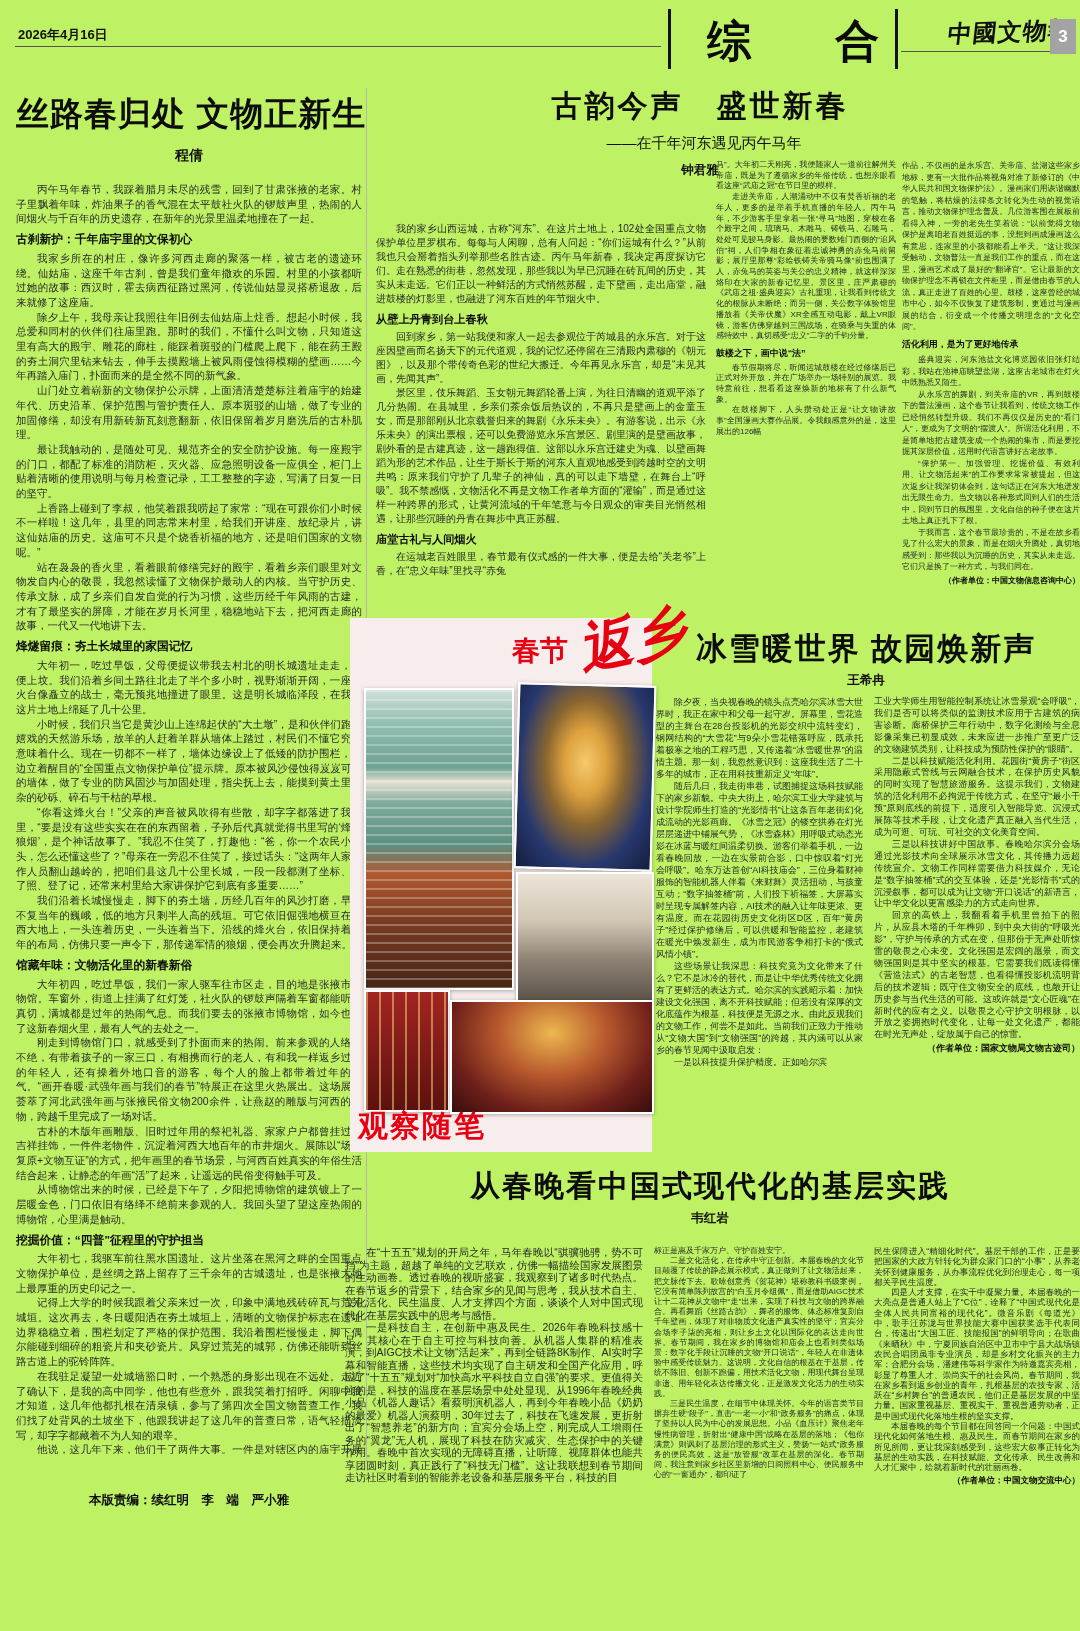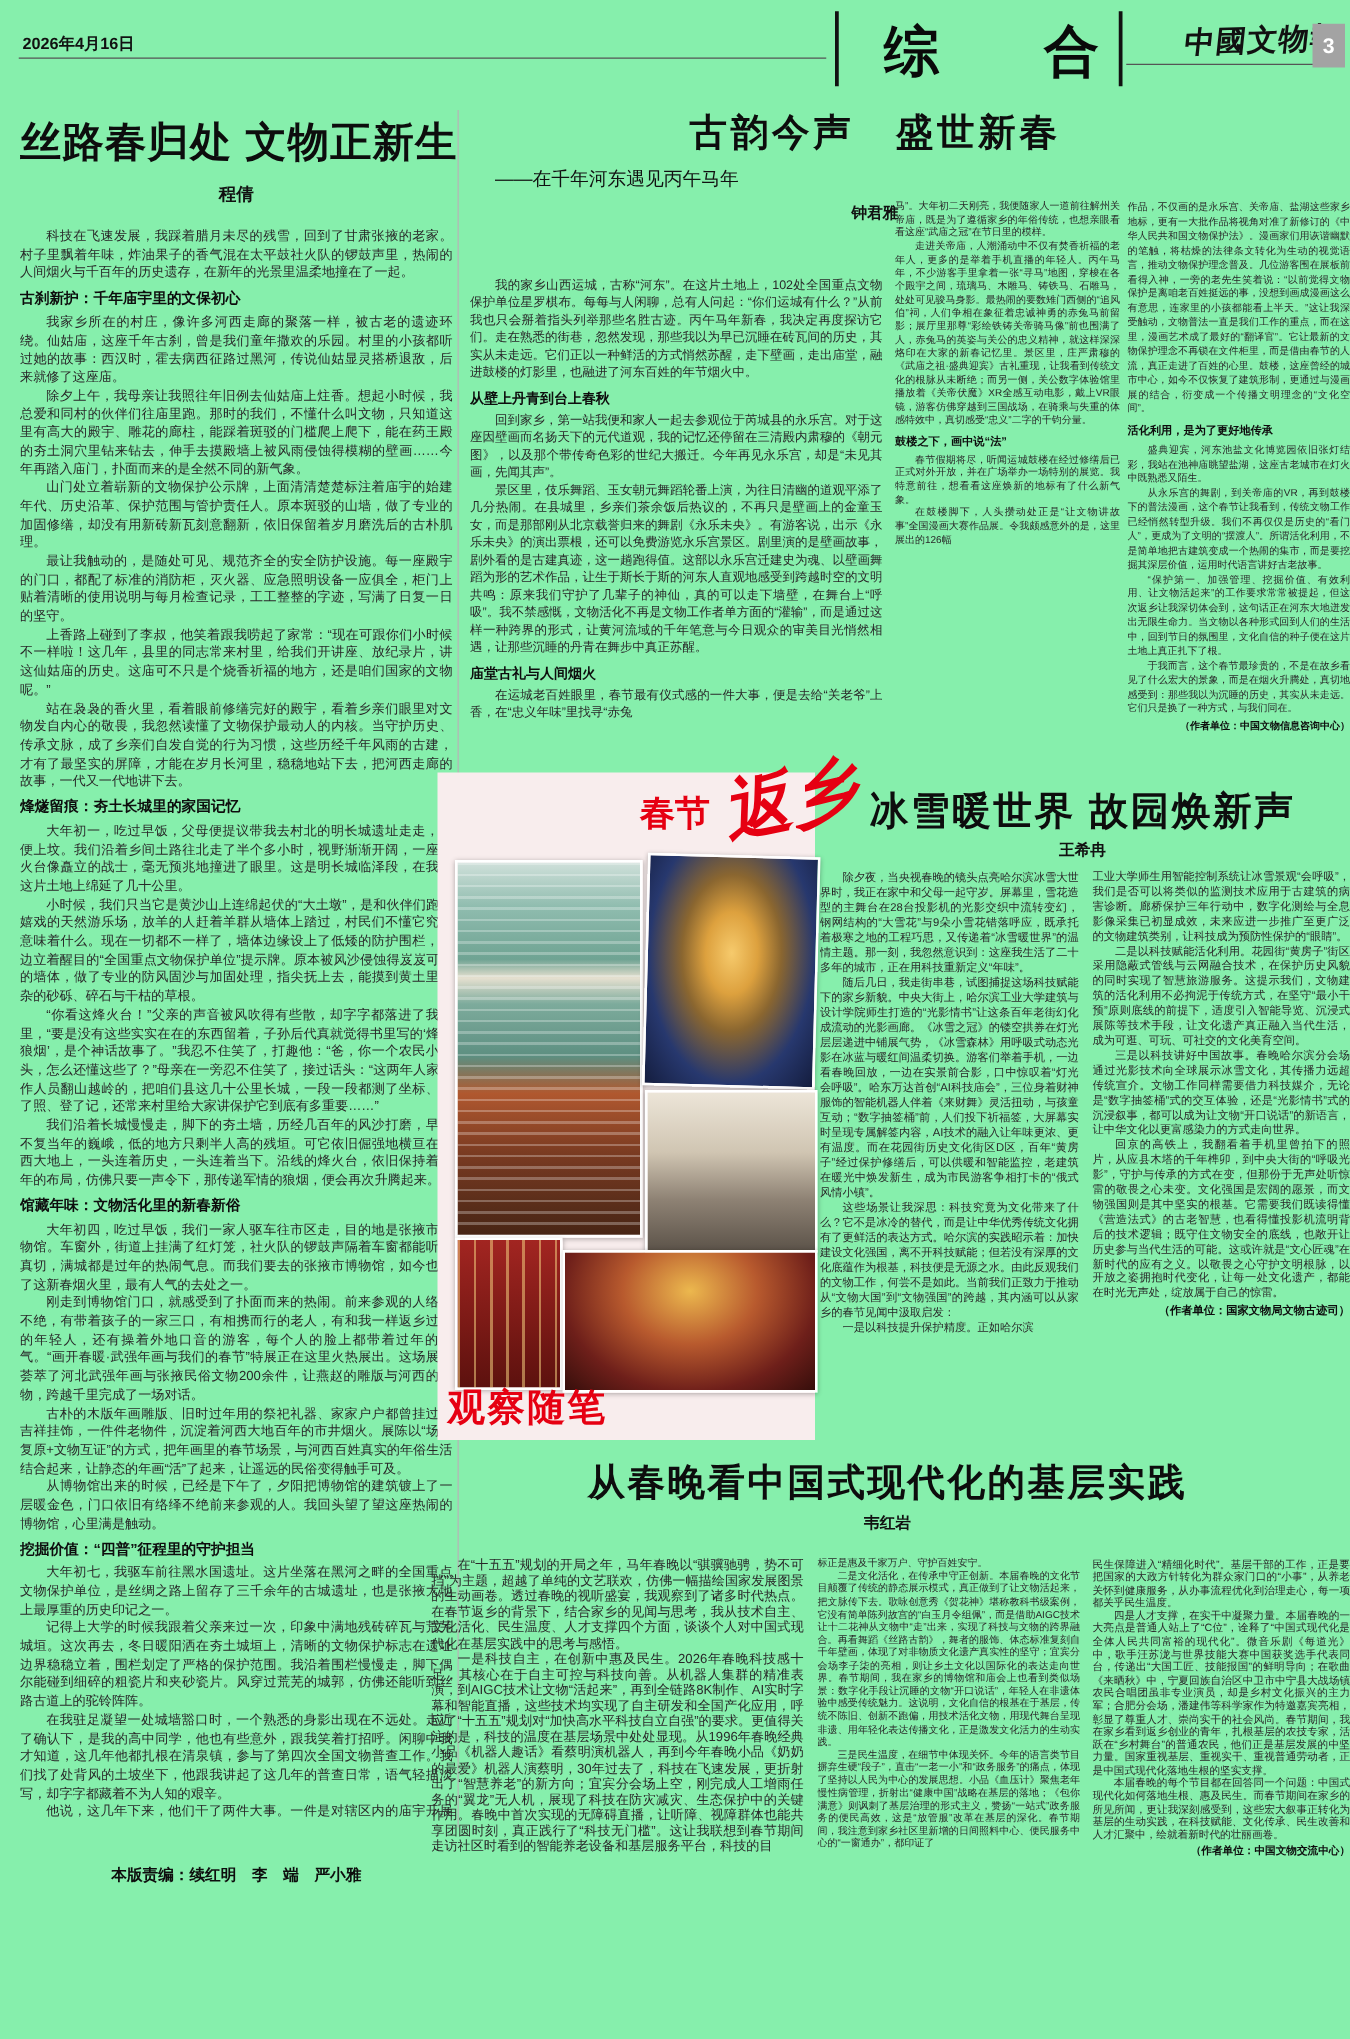--- a/index.html
+++ b/index.html
@@ -1,16 +1,16 @@
 <!DOCTYPE html>
 <html><head>
 <meta charset="utf-8">
 <style>
   html,body{margin:0;padding:0;background:#e9e9e9;}
-  #page{position:relative;width:1080px;height:1631px;background:#86efac;margin:0 auto;
+  #page{position:relative;width:1080px;height:1631px;background:#bef264;margin:0 auto;
         font-family:"Liberation Sans",sans-serif;color:#222;overflow:hidden;}
   .abs{position:absolute;}
   
   #date{left:18px;top:26px;font-size:13px;font-weight:bold;color:#111;}
   #rule-left{left:15px;top:46px;width:646px;height:1px;background:#555;}
   #rule-right{left:901px;top:51px;width:161px;height:1px;background:#555;}
   .vbar{top:9px;width:3px;height:60px;background:#111;}
   #vbar-l{left:668px;} #vbar-r{left:895px;}
   #section-title{left:671px;top:12px;width:224px;text-align:left;font-size:44px;font-weight:bold;
         color:#0a0a0a;letter-spacing:36px;text-indent:36px;white-space:nowrap;}
@@ -29,21 +29,21 @@
   .seg-cont{text-indent:0;}
   .seg-h{font-weight:bold;color:#0d0d0d;text-indent:0;margin:6px 0 4px 0;font-size:1.12em;}
   .seg-credit{font-weight:bold;text-align:right;text-indent:0;margin-top:2px;color:#0d0d0d;}
   
   #la-title{left:16px;top:92px;width:346px;font-size:33px;letter-spacing:1px;}
   #la-author{left:16px;top:147px;width:346px;font-size:14px;text-align:center;}
   #la-body{left:16px;top:182px;width:346px;height:1272px;font-size:10.5px;line-height:14.7px;}
   #editors{left:16px;top:1492px;width:346px;text-align:center;font-weight:bold;font-size:12.5px;color:#0d0d0d;}
   
   #ma-title{left:420px;top:86px;width:560px;font-size:30px;letter-spacing:3px;}
-  #ma-subtitle{left:396px;top:134px;width:560px;text-align:left;font-size:15px;color:#111;}
+  #ma-subtitle{left:424px;top:134px;width:560px;text-align:center;font-size:15px;color:#111;}
   #ma-author{left:420px;top:162px;width:560px;font-size:12.5px;}
   #ma-c1{left:376px;top:222px;width:330px;height:386px;font-size:10px;line-height:14px;}
   #ma-c2{left:716px;top:160px;width:180px;height:452px;font-size:8px;line-height:10.7px;}
   #ma-c3{left:902px;top:160px;width:178px;height:452px;font-size:8px;line-height:11.5px;}
   
   #feature{left:350px;top:618px;width:302px;height:534px;background:#f8eded;}
   #label-chunjie{left:512px;top:632px;font-size:28px;font-weight:bold;color:#e60012;}
   #label-fanxiang{left:578px;top:604px;font-family:"DejaVu Serif",serif;font-style:italic;font-weight:bold;
         font-size:54px;color:#e60012;transform:rotate(-12deg);}
   #observer{left:358px;top:1106px;font-size:30px;font-weight:bold;color:#e60012;letter-spacing:2px;}
@@ -85,21 +85,21 @@
   <div class="abs vbar" id="vbar-r"></div>
   <div class="abs" id="section-title">综 合</div>
   <div class="abs" id="masthead">中國文物報</div>
   <div class="abs" id="page-num">3</div>
 
   <div class="abs vdiv" style="left:366px;top:88px;height:1374px;"></div>
 
   <div class="abs headline" id="la-title">丝路春归处 文物正新生</div>
   <div class="abs byline" id="la-author">程倩</div>
   <div class="abs colbody" id="la-body">
-      <div class="seg seg-p">科技在飞速发展，我踩着腊月未尽的残雪，回到了甘肃张掖的老家。村子里飘着年味，炸油果子的香气混在太平鼓社火队的锣鼓声里，热闹的人间烟火与千百年的历史遗存，在新年的光景里温柔地撞在了一起。</div>
+      <div class="seg seg-p">丙午马年春节，我踩着腊月未尽的残雪，回到了甘肃张掖的老家。村子里飘着年味，炸油果子的香气混在太平鼓社火队的锣鼓声里，热闹的人间烟火与千百年的历史遗存，在新年的光景里温柔地撞在了一起。</div>
       <div class="seg seg-h">古刹新护：千年庙宇里的文保初心</div>
       <div class="seg seg-p">我家乡所在的村庄，像许多河西走廊的聚落一样，被古老的遗迹环绕。仙姑庙，这座千年古刹，曾是我们童年撒欢的乐园。村里的小孩都听过她的故事：西汉时，霍去病西征路过黑河，传说仙姑显灵搭桥退敌，后来就修了这座庙。</div>
       <div class="seg seg-p">除夕上午，我母亲让我照往年旧例去仙姑庙上炷香。想起小时候，我总爱和同村的伙伴们往庙里跑。那时的我们，不懂什么叫文物，只知道这里有高大的殿宇、雕花的廊柱，能踩着斑驳的门槛爬上爬下，能在药王殿的夯土洞穴里钻来钻去，伸手去摸殿墙上被风雨侵蚀得模糊的壁画……今年再踏入庙门，扑面而来的是全然不同的新气象。</div>
       <div class="seg seg-p">山门处立着崭新的文物保护公示牌，上面清清楚楚标注着庙宇的始建年代、历史沿革、保护范围与管护责任人。原本斑驳的山墙，做了专业的加固修缮，却没有用新砖新瓦刻意翻新，依旧保留着岁月磨洗后的古朴肌理。</div>
       <div class="seg seg-p">最让我触动的，是随处可见、规范齐全的安全防护设施。每一座殿宇的门口，都配了标准的消防柜，灭火器、应急照明设备一应俱全，柜门上贴着清晰的使用说明与每月检查记录，工工整整的字迹，写满了日复一日的坚守。</div>
       <div class="seg seg-p">上香路上碰到了李叔，他笑着跟我唠起了家常：“现在可跟你们小时候不一样啦！这几年，县里的同志常来村里，给我们开讲座、放纪录片，讲这仙姑庙的历史。这庙可不只是个烧香祈福的地方，还是咱们国家的文物呢。”</div>
       <div class="seg seg-p">站在袅袅的香火里，看着眼前修缮完好的殿宇，看着乡亲们眼里对文物发自内心的敬畏，我忽然读懂了文物保护最动人的内核。当守护历史、传承文脉，成了乡亲们自发自觉的行为习惯，这些历经千年风雨的古建，才有了最坚实的屏障，才能在岁月长河里，稳稳地站下去，把河西走廊的故事，一代又一代地讲下去。</div>
       <div class="seg seg-h">烽燧留痕：夯土长城里的家国记忆</div>
       <div class="seg seg-p">大年初一，吃过早饭，父母便提议带我去村北的明长城遗址走走，顺便上坟。我们沿着乡间土路往北走了半个多小时，视野渐渐开阔，一座烽火台像矗立的战士，毫无预兆地撞进了眼里。这是明长城临泽段，在我们这片土地上绵延了几十公里。</div>
       <div class="seg seg-p">小时候，我们只当它是黄沙山上连绵起伏的“大土墩”，是和伙伴们跑闹嬉戏的天然游乐场，放羊的人赶着羊群从墙体上踏过，村民们不懂它究竟意味着什么。现在一切都不一样了，墙体边缘设上了低矮的防护围栏，周边立着醒目的“全国重点文物保护单位”提示牌。原本被风沙侵蚀得岌岌可危的墙体，做了专业的防风固沙与加固处理，指尖抚上去，能摸到黄土里夹杂的砂砾、碎石与干枯的草根。</div>

